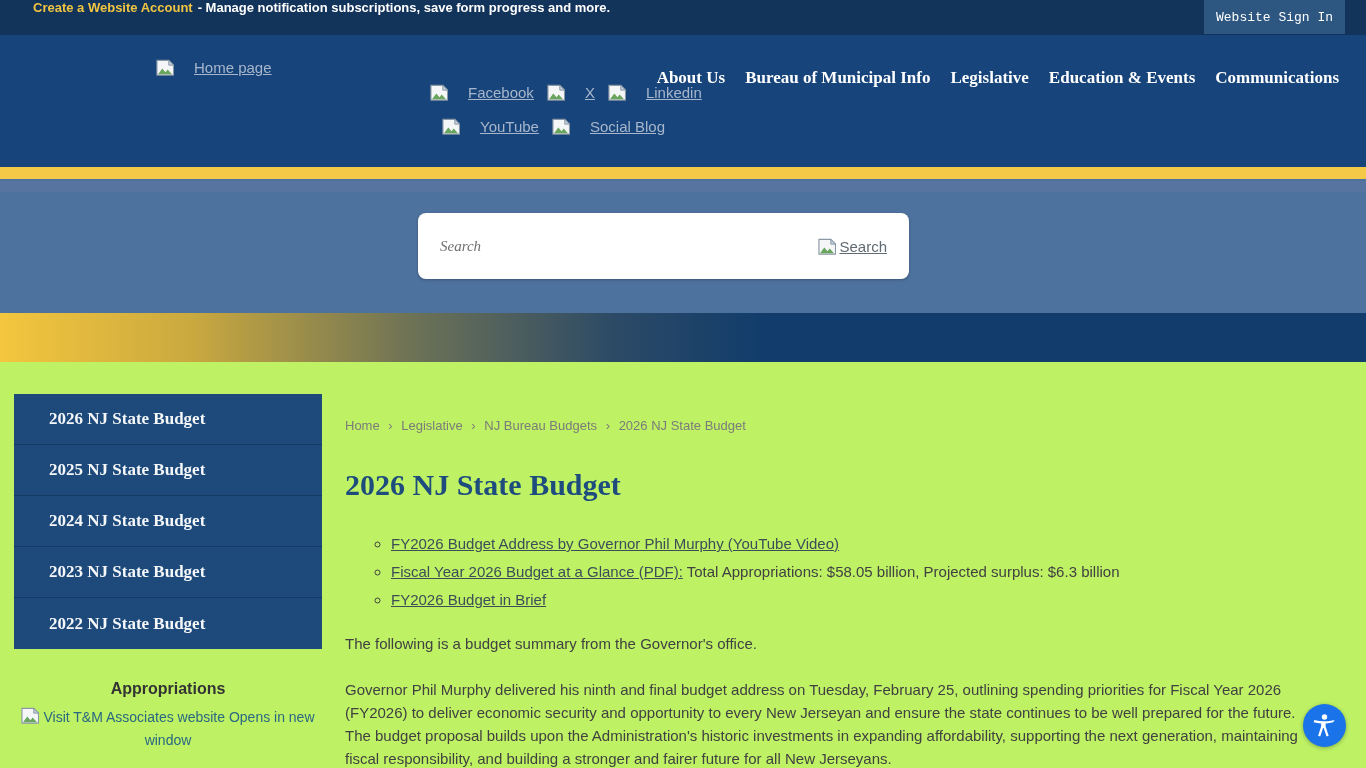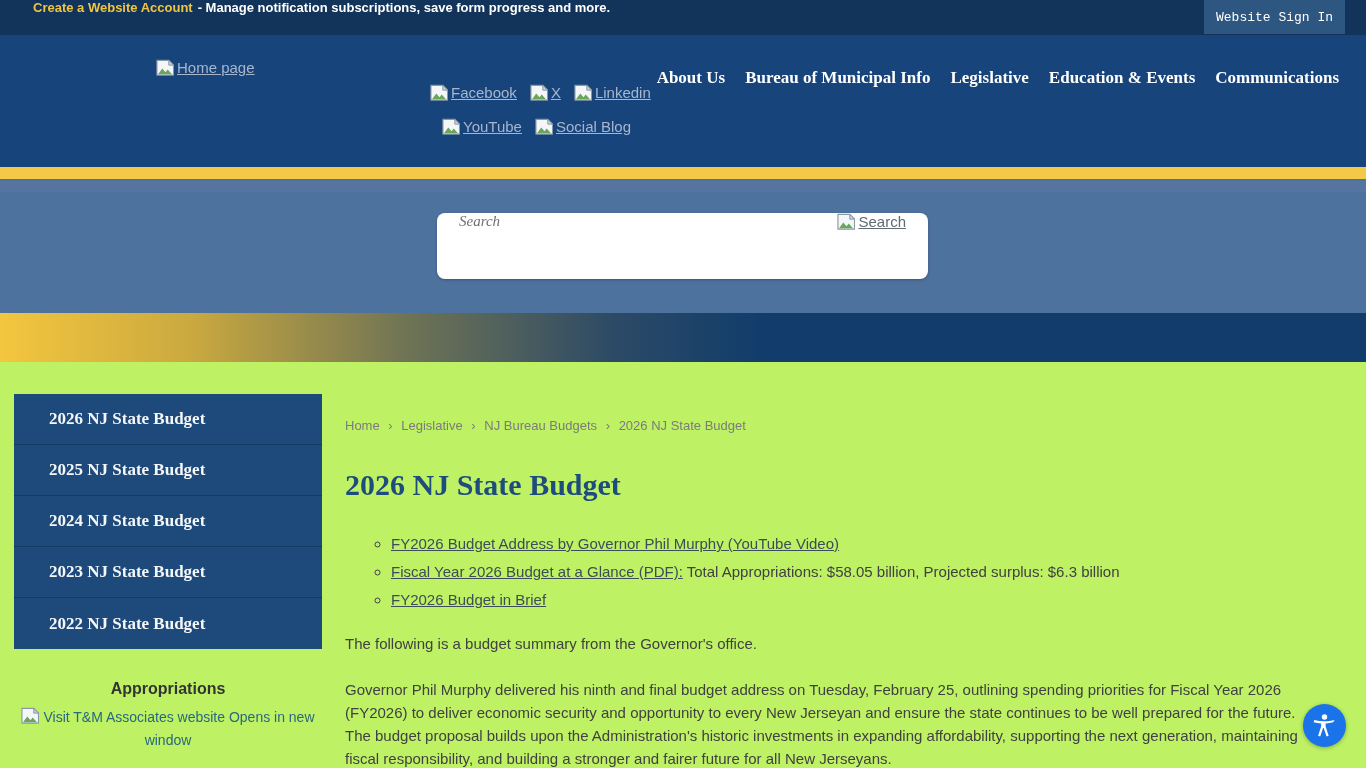--- a/index.html
+++ b/index.html
@@ -15,38 +15,38 @@
                  color:#ffffff; white-space:nowrap; }
   .create-account { color:#f0c541; text-decoration:none; cursor:pointer; margin-right:5px; }
   .signin { position:absolute; right:21px; top:0; width:141px; height:34px;
             background:#2d5681; color:#ffffff; border:none; font-size:13px;
             font-family:Liberation Mono, monospace; cursor:pointer; }
 
   
   .header { position:absolute; top:35px; left:0; width:1366px; height:132px;
             background:#17447a; }
   .hlink { color:#a7b6cc; font-size:15px; text-decoration:underline; cursor:pointer;
-           display:inline-flex; align-items:flex-end; gap:3px; white-space:nowrap; }
+           display:inline-flex; align-items:flex-end; gap:20px; white-space:nowrap; }
   .home-link { position:absolute; left:156px; top:24px; }
   .social-row { position:absolute; display:flex; gap:13px; }
   .social-row.row1 { left:430px; top:49px; }
   .social-row.row2 { left:442px; top:83px; }
   .mainnav { position:absolute; right:27px; top:33px; display:flex; gap:20px; }
   .nav-item { color:#ffffff; font-family:"Liberation Serif", serif; font-weight:bold;
               font-size:17px; text-decoration:none; cursor:pointer; white-space:nowrap; }
 
   
   .yellow-stripe { position:absolute; top:167px; left:0; width:1366px; height:12px;
                    background:#f5c948; }
   .banner { position:absolute; top:179px; left:0; width:1366px; height:134px;
             background:#4e729e; }
   .banner-topband { position:absolute; top:2px; left:0; width:1366px; height:11px;
                     background:#56749f; }
-  .searchbox { position:absolute; left:437px; top:34px; width:491px; height:66px;
-               background:#ffffff; border-radius:8px; display:flex; align-items:flex-start;
+  .searchbox { position:absolute; left:418px; top:34px; width:491px; height:66px;
+               background:#ffffff; border-radius:8px; display:flex; align-items:center;
                padding:0 22px; box-shadow:0 1px 3px rgba(0,0,0,0.25); }
   .searchbox input { flex:1; border:none; outline:none; background:transparent;
                      font-size:15px; font-family:"Liberation Serif", serif; color:#333; }
   .searchbox input::placeholder { font-style:italic; color:#6f6f6f;
                      font-family:"Liberation Serif", serif; }
   .search-submit { display:inline-flex; align-items:center; gap:3px; color:#5f6a72;
                    font-size:15px; text-decoration:underline; cursor:pointer; }
   .gradient-stripe { position:absolute; top:313px; left:0; width:1366px; height:49px;
     background:linear-gradient(90deg,#f4c63e 0%,#caa93f 14%,#6e7355 30%,#2c4a66 45%,#113c6b 56%,#113c6b 100%); }
 

